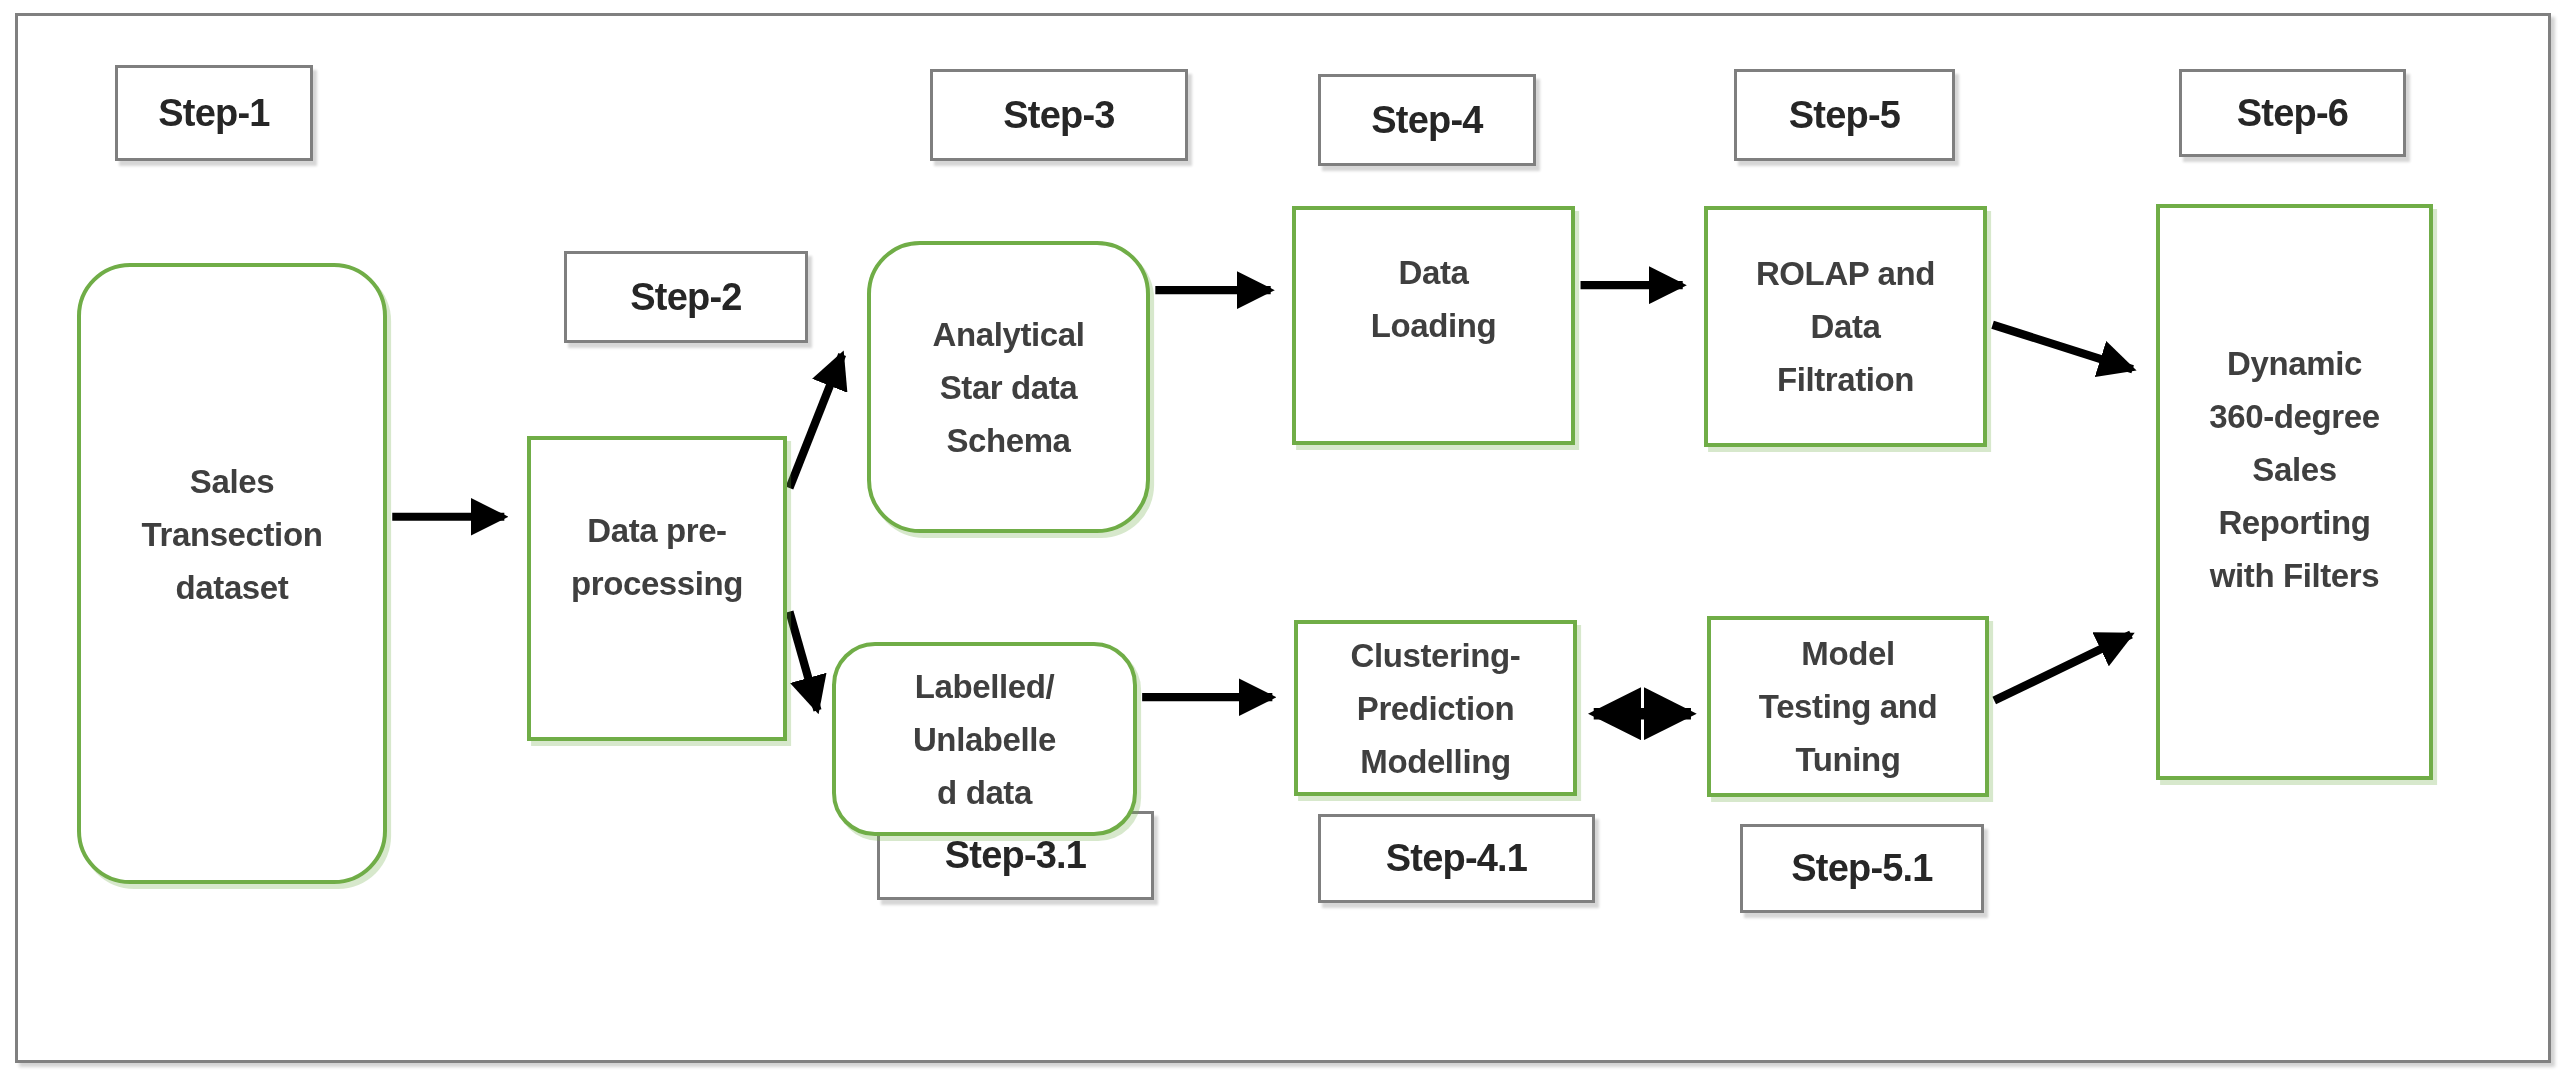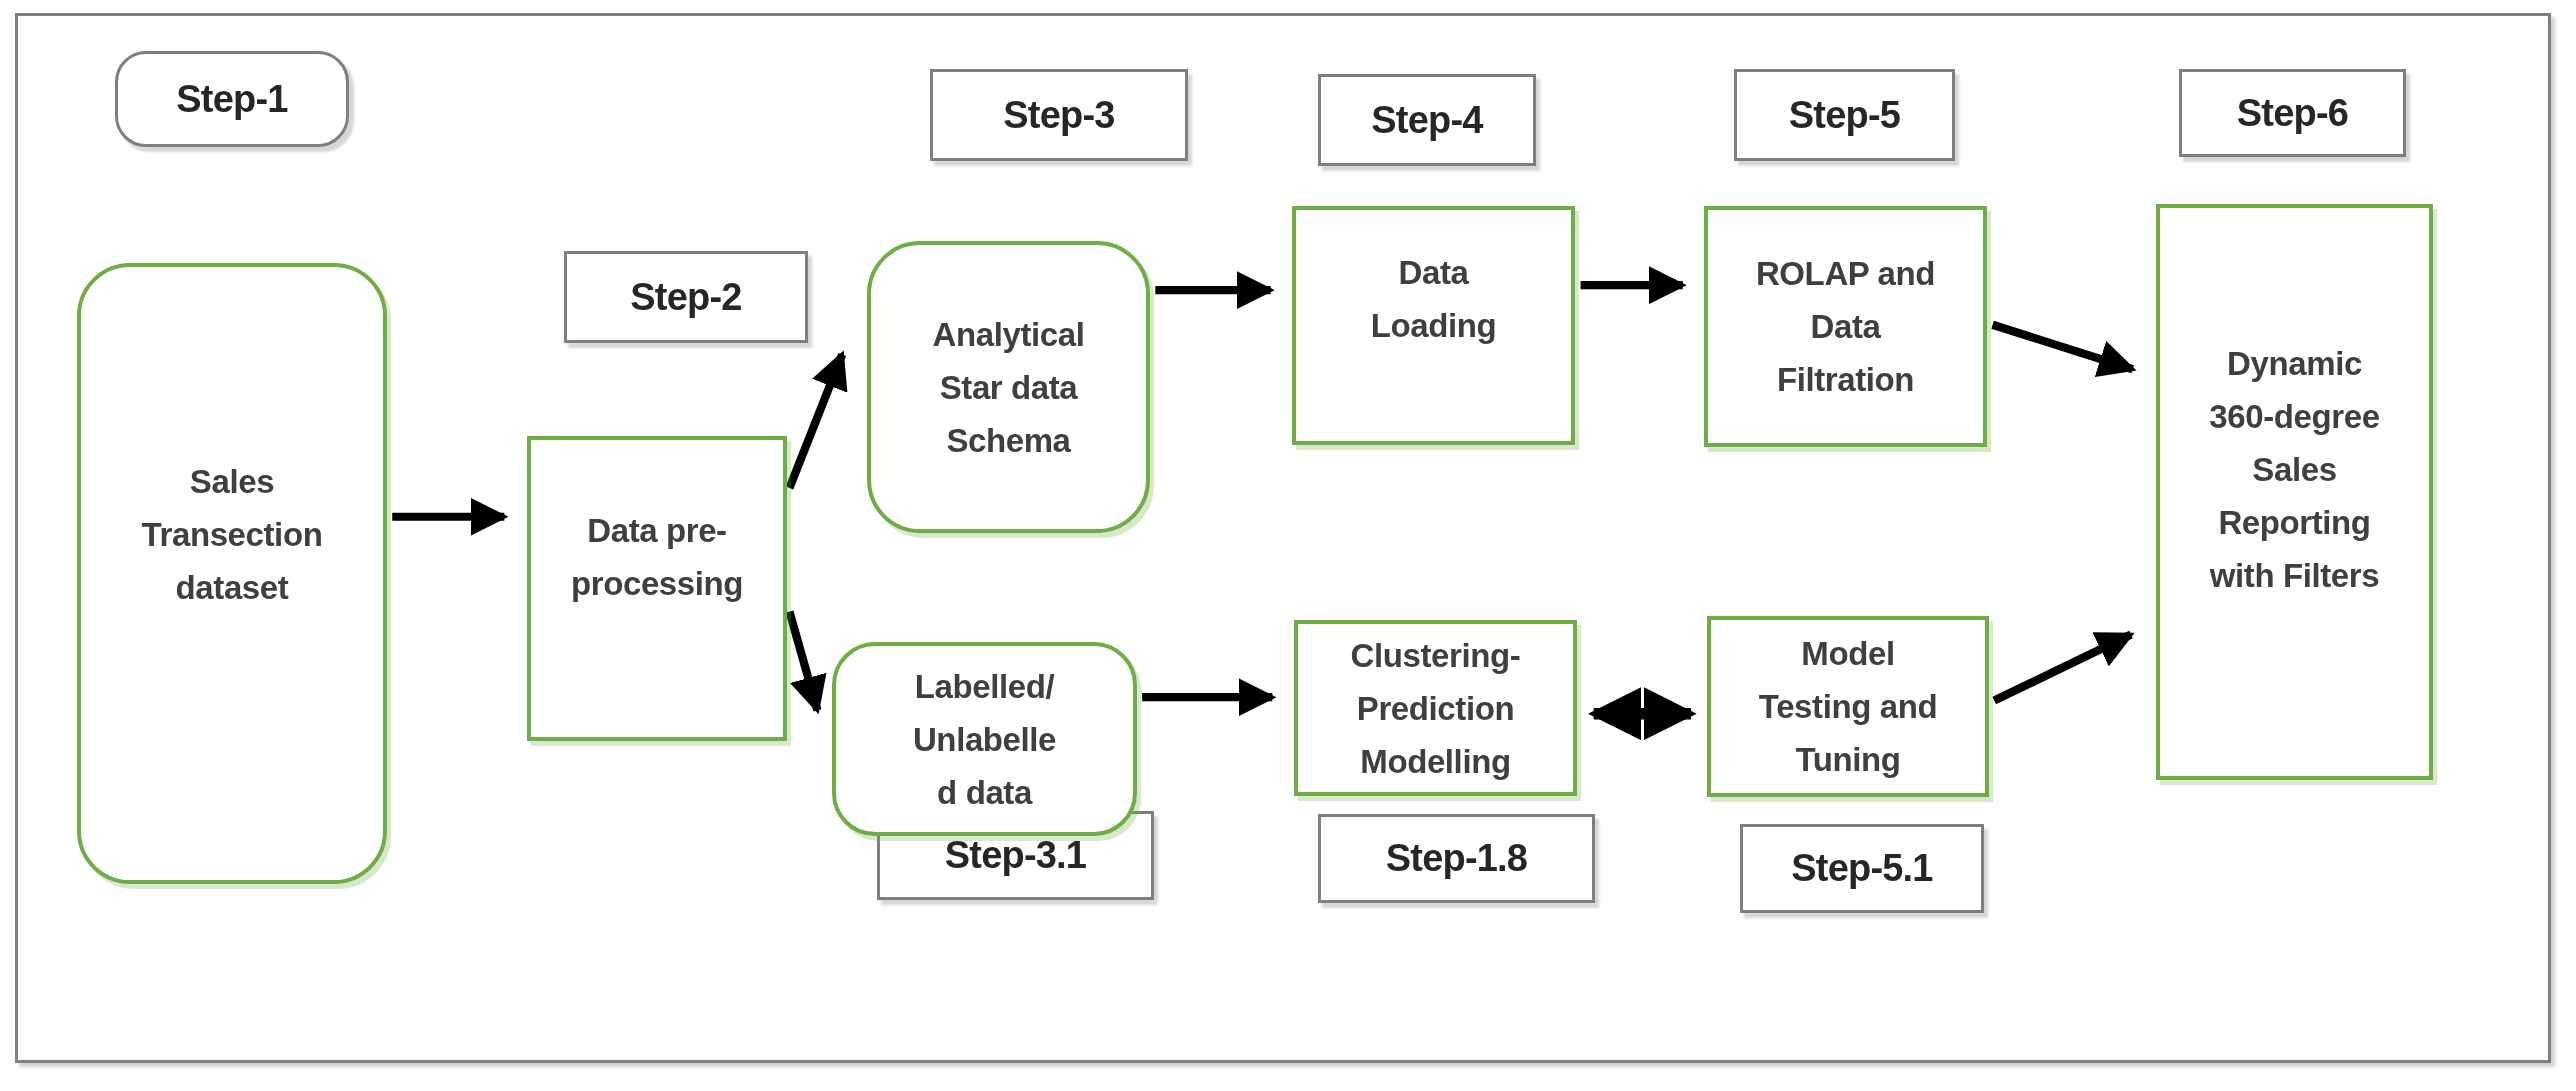--- a/index.html
+++ b/index.html
@@ -64,28 +64,28 @@
     <line x1="958" y1="592" x2="1022" y2="430" stroke="#000" stroke-width="10" marker-end="url(#ah)"></line>
     <line x1="958" y1="742" x2="992" y2="862" stroke="#000" stroke-width="10" marker-end="url(#ah)"></line>
     <line x1="1402" y1="352" x2="1542" y2="352" stroke="#000" stroke-width="10" marker-end="url(#ah)"></line>
     <line x1="1918" y1="346" x2="2042" y2="346" stroke="#000" stroke-width="10" marker-end="url(#ah)"></line>
     <line x1="2418" y1="394" x2="2588" y2="448" stroke="#000" stroke-width="10" marker-end="url(#ah)"></line>
     <line x1="1386" y1="846" x2="1544" y2="846" stroke="#000" stroke-width="10" marker-end="url(#ah)"></line>
     <line x1="1934" y1="866" x2="2052" y2="866" stroke="#000" stroke-width="14" marker-start="url(#ahrev)" marker-end="url(#ah)"></line>
     <line x1="2420" y1="850" x2="2586" y2="770" stroke="#000" stroke-width="10" marker-end="url(#ah)"></line>
   </svg>
 
-  <div class="steplabel" style="left:115px;top:51px;width:234px;height:96px;border-radius:31px;">Step-1</div>
+  <div class="steplabel" style="left:115px;top:65px;width:198px;height:96px;">Step-1</div>
   <div class="steplabel" style="left:564px;top:251px;width:244px;height:92px;">Step-2</div>
   <div class="steplabel" style="left:930px;top:69px;width:258px;height:92px;">Step-3</div>
   <div class="steplabel" style="left:1318px;top:74px;width:218px;height:92px;">Step-4</div>
   <div class="steplabel" style="left:1734px;top:69px;width:221px;height:92px;">Step-5</div>
   <div class="steplabel" style="left:2179px;top:69px;width:227px;height:88px;">Step-6</div>
   <div class="steplabel" style="left:877px;top:811px;width:277px;height:89px;">Step-3.1</div>
-  <div class="steplabel" style="left:1318px;top:814px;width:277px;height:89px;">Step-1.8</div>
+  <div class="steplabel" style="left:1318px;top:814px;width:277px;height:89px;">Step-4.1</div>
   <div class="steplabel" style="left:1740px;top:824px;width:244px;height:89px;">Step-5.1</div>
 
   <div class="node rounded" style="left:77px;top:231px;width:310px;height:621px;padding-bottom:79px;">Sales
 Transection
 dataset</div>
   <div class="node" style="left:527px;top:396px;width:260px;height:305px;padding-bottom:63px;margin-top:40px;">Data pre-
 processing</div>
   <div class="node rounded" style="left:867px;top:209px;width:283px;height:292px;">Analytical
 Star data
 Schema</div>

